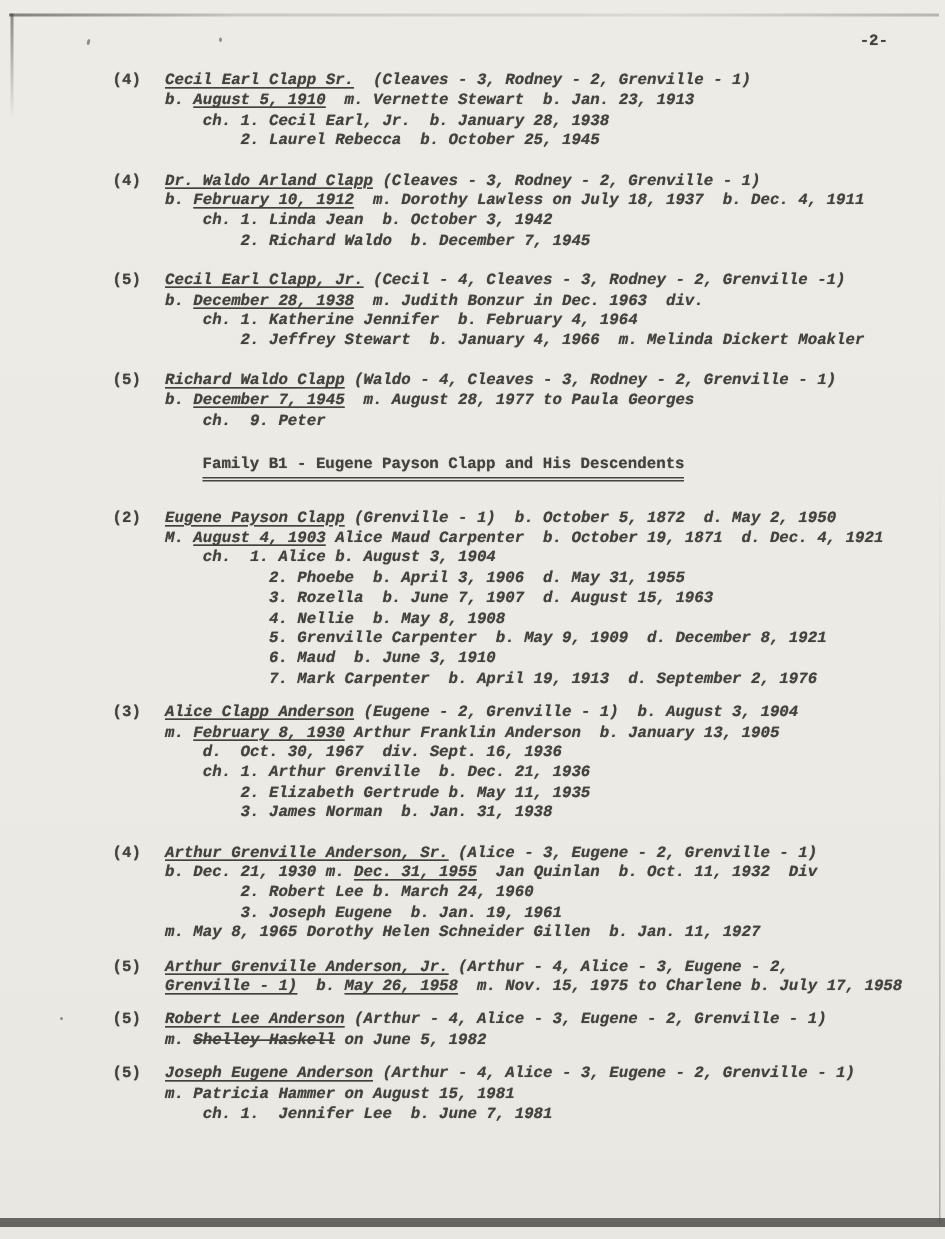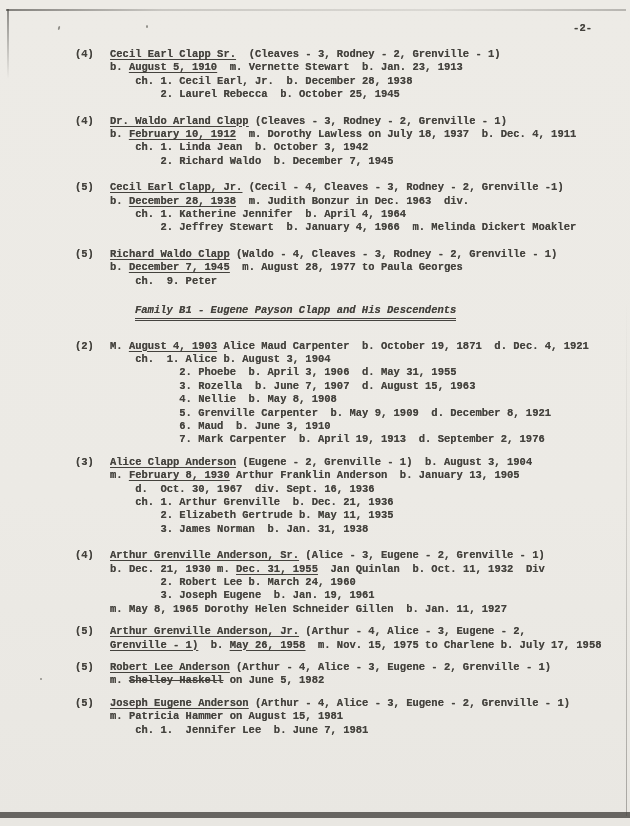--- a/index.html
+++ b/index.html
@@ -14,25 +14,25 @@
     line-height:13.4px;
     font-weight:700;
     color:#44423d;
     text-shadow:0 0 0.6px rgba(64,62,58,0.7);
   }
   .content{padding:48px 0 0 75px;}
   .pageno{position:absolute;top:22px;right:38px;}
   .entry{display:flex;margin-bottom:13px;}
   .entry.tight{margin-bottom:9px;}
   .num{width:35px;flex:0 0 35px;white-space:pre;}
-  .body{flex:1;min-width:0;}
+  .body{flex:1;min-width:0;font-style:italic;}
   .line{white-space:pre;}
   .u{text-decoration:underline;text-decoration-thickness:1px;text-underline-offset:2px;}
   .st{text-decoration:line-through;text-decoration-thickness:1px;margin-top:24px;}
-  .heading{margin:16px 0 19px 60px;font-style:italic;}
+  .heading{margin:16px 0 19px 60px;}
   .heading span{display:inline-block;border-bottom:3px double #45433f;padding-bottom:0;}
   
   .edge-top{position:absolute;top:9px;left:6px;right:4px;height:1.5px;
     background:linear-gradient(90deg,rgba(60,58,54,.6),rgba(60,58,54,.2) 25%,rgba(60,58,54,.1) 70%,rgba(60,58,54,.3));}
   .edge-left{position:absolute;top:9px;left:7px;width:1.5px;height:70px;
     background:linear-gradient(180deg,rgba(60,58,54,.55),rgba(60,58,54,0));}
   .edge-right{position:absolute;right:3px;top:300px;bottom:10px;width:1.5px;
     background:linear-gradient(180deg,rgba(70,68,64,0),rgba(70,68,64,.4));}
   .edge-bottom{position:absolute;left:0;right:0;top:812px;height:6px;
     background:rgba(74,72,68,.82);filter:blur(.4px);}
@@ -55,59 +55,60 @@
 
   <div class="pageno">-2-</div>
 
   <div class="content">
 
     <div class="entry">
       <div class="num">(4)</div>
       <div class="body">
         <div class="line"><span class="u">Cecil Earl Clapp Sr.</span><span>  (Cleaves - 3, Rodney - 2, Grenville - 1)</span></div>
         <div class="line"><span>b. </span><span class="u">August 5, 1910</span><span>  m. Vernette Stewart  b. Jan. 23, 1913</span></div>
-        <div class="line">    ch. 1. Cecil Earl, Jr.  b. December 28, 1938</div>
+        <div class="line">    ch. 1. Cecil Earl, Jr.  b. January 28, 1938</div>
         <div class="line">        2. Laurel Rebecca  b. October 25, 1945</div>
       </div>
     </div>
 
     <div class="entry">
       <div class="num">(4)</div>
       <div class="body">
         <div class="line"><span class="u">Dr. Waldo Arland Clapp</span><span> (Cleaves - 3, Rodney - 2, Grenville - 1)</span></div>
         <div class="line"><span>b. </span><span class="u">February 10, 1912</span><span>  m. Dorothy Lawless on July 18, 1937  b. Dec. 4, 1911</span></div>
         <div class="line">    ch. 1. Linda Jean  b. October 3, 1942</div>
         <div class="line">        2. Richard Waldo  b. December 7, 1945</div>
       </div>
     </div>
 
     <div class="entry">
       <div class="num">(5)</div>
       <div class="body">
         <div class="line"><span class="u">Cecil Earl Clapp, Jr.</span><span> (Cecil - 4, Cleaves - 3, Rodney - 2, Grenville -1)</span></div>
         <div class="line"><span>b. </span><span class="u">December 28, 1938</span><span>  m. Judith Bonzur in Dec. 1963  div.</span></div>
-        <div class="line">    ch. 1. Katherine Jennifer  b. April 4, 1964</div>
+        <div class="line">    ch. 1. Katherine Jennifer  b. February 4, 1964</div>
         <div class="line">        2. Jeffrey Stewart  b. January 4, 1966  m. Melinda Dickert Moakler</div>
       </div>
     </div>
 
     <div class="entry">
       <div class="num">(5)</div>
       <div class="body">
         <div class="line"><span class="u">Richard Waldo Clapp</span><span> (Waldo - 4, Cleaves - 3, Rodney - 2, Grenville - 1)</span></div>
         <div class="line"><span>b. </span><span class="u">December 7, 1945</span><span>  m. August 28, 1977 to Paula Georges</span></div>
         <div class="line">    ch.  9. Peter</div>
       </div>
     </div>
 
     <div class="heading"><span>Family B1 - Eugene Payson Clapp and His Descendents</span></div>
 
     <div class="entry tight">
       <div class="num">(2)</div>
       <div class="body">
+        <div class="line"><span class="u">Eugene Payson Clapp</span><span> (Grenville - 1)  b. October 5, 1872  d. May 2, 1950</span></div>
         <div class="line"><span>M. </span><span class="u">August 4, 1903</span><span> Alice Maud Carpenter  b. October 19, 1871  d. Dec. 4, 1921</span></div>
         <div class="line">    ch.  1. Alice b. August 3, 1904</div>
         <div class="line">           2. Phoebe  b. April 3, 1906  d. May 31, 1955</div>
         <div class="line">           3. Rozella  b. June 7, 1907  d. August 15, 1963</div>
         <div class="line">           4. Nellie  b. May 8, 1908</div>
         <div class="line">           5. Grenville Carpenter  b. May 9, 1909  d. December 8, 1921</div>
         <div class="line">           6. Maud  b. June 3, 1910</div>
         <div class="line">           7. Mark Carpenter  b. April 19, 1913  d. September 2, 1976</div>
       </div>
     </div>

